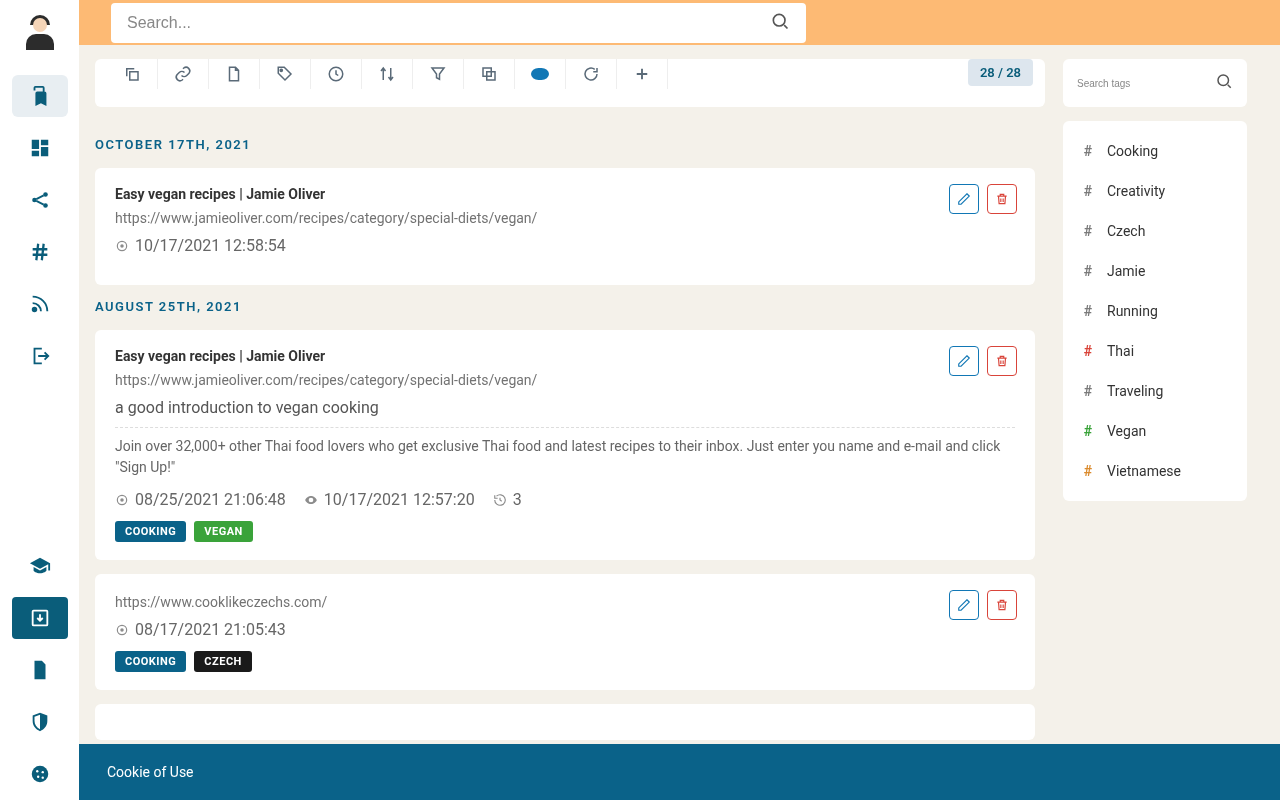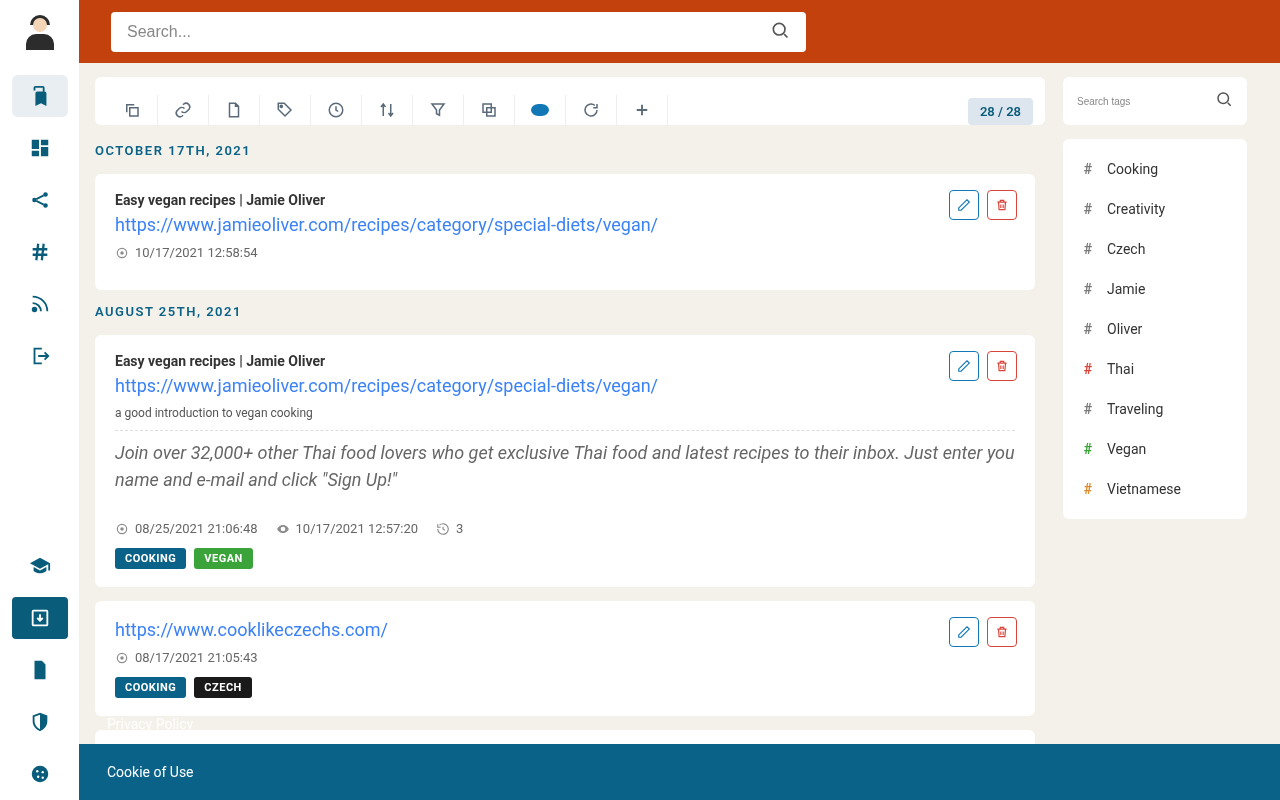--- a/index.html
+++ b/index.html
@@ -11,50 +11,50 @@
     .avatar-hair { width: 20px; height: 10px; background: #2c2c2c; border-radius: 10px 10px 0 0; position: absolute; left: 8px; top: -1px; }
     .avatar-body { width: 28px; height: 16px; background: #2c2c2c; border-radius: 10px 10px 0 0; position: absolute; left: 4px; top: 18px; }
     .sidebar-item { width: 56px; height: 42px; display: flex; align-items: center; justify-content: center; margin: 5px 0; border-radius: 6px; cursor: pointer; color: #0a5d7a; }
     .sidebar-item.active { background: #e8eef2; }
     .sidebar-item.boxed { background: #0a5d7a; color: #fff; border-radius: 4px; }
     .sidebar-spacer { flex: 1; }
     .sidebar svg { width: 22px; height: 22px; }
     
     .main { margin-left: 79px; width: 1201px; height: 800px; display: flex; flex-direction: column; }
     
-    .header { background: #c2410c; height: 63px; display: flex; align-items: center; padding: 0 32px; }
+    .header { background: #fdba74; height: 45px; display: flex; align-items: center; padding: 0 32px; }
     .search-bar { flex: 0 0 695px; height: 40px; background: #fff; border-radius: 4px; display: flex; align-items: center; padding: 0 16px; }
     .search-input { flex: 1; border: none; outline: none; font-size: 16px; color: #555; }
     .search-input::placeholder { color: #888; }
     .search-icon-btn { color: #555; cursor: pointer; }
     
     .content-row { flex: 1; display: flex; overflow: hidden; }
     .list-col { flex: 0 0 966px; display: flex; flex-direction: column; overflow: hidden; padding: 14px 0 0 16px; }
     .tags-col { flex: 0 0 200px; padding: 14px 16px 0 0; margin-left: 18px; }
     
-    .toolbar { background: #fff; border-radius: 6px; height: 48px; display: flex; align-items: flex-end; padding: 0 12px; margin-bottom: 8px; }
+    .toolbar { background: #fff; border-radius: 6px; height: 48px; display: flex; align-items: flex-start; padding: 0 12px; margin-bottom: 20px; }
     .toolbar-btn { padding: 0 16px; height: 30px; display: flex; align-items: center; justify-content: center; border-right: 1px solid #eee; cursor: pointer; color: #5a6a78; }
     .toolbar-btn:last-of-type { border-right: none; }
     .toolbar-btn svg { width: 18px; height: 18px; }
     .toolbar-btn.blue { color: #1177b5; }
     .toolbar-spacer { flex: 1; }
     .count-badge { background: #dde6ee; color: #0a5d7a; font-size: 13px; font-weight: 600; padding: 6px 12px; border-radius: 4px; }
     
     .list-scroll { flex: 1; overflow-y: auto; padding-right: 10px; padding-bottom: 12px; }
     .list-scroll::-webkit-scrollbar { width: 6px; }
     .list-scroll::-webkit-scrollbar-thumb { background: #c2c9cf; border-radius: 3px; }
     
     .date-heading { color: #0a6289; font-size: 13px; font-weight: 600; letter-spacing: 1.5px; margin: 10px 0 16px 0; text-transform: uppercase; }
     
     .card { background: #fff; border-radius: 6px; padding: 18px 20px; margin-bottom: 14px; position: relative; }
     .card-title { font-size: 14px; font-weight: 700; color: #333; margin-bottom: 6px; }
-    .card-url { color: #3b82f6; font-size: 18px; margin-bottom: 10px; display: inline-block; }
-    .card-note { color: #555; font-size: 12px; margin-bottom: 8px; border-bottom: 1px dashed #ddd; padding-bottom: 10px; }
-    .card-desc { color: #666; font-size: 18px; line-height: 1.5; margin-bottom: 28px; font-style: italic; }
-    .card-meta { display: flex; align-items: center; gap: 18px; color: #666; font-size: 13px; margin-bottom: 12px; }
+    .card-url { color: #737373; font-size: 14px; margin-bottom: 10px; display: inline-block; }
+    .card-note { color: #555; font-size: 16px; margin-bottom: 8px; border-bottom: 1px dashed #ddd; padding-bottom: 10px; }
+    .card-desc { color: #666; font-size: 14px; line-height: 1.5; margin-bottom: 12px; }
+    .card-meta { display: flex; align-items: center; gap: 18px; color: #666; font-size: 16px; margin-bottom: 12px; }
     .card-meta-item { display: flex; align-items: center; gap: 6px; }
     .card-meta-item svg { width: 14px; height: 14px; opacity: 0.75; }
     .card-tags { display: flex; gap: 8px; flex-wrap: wrap; }
     .tag-chip { padding: 4px 10px; border-radius: 3px; font-size: 11px; font-weight: 700; letter-spacing: 0.5px; color: #fff; }
     .card-actions { position: absolute; top: 16px; right: 18px; display: flex; gap: 8px; }
     .action-btn { width: 30px; height: 30px; border-radius: 4px; display: flex; align-items: center; justify-content: center; cursor: pointer; background: #fff; }
     .action-edit { border: 1px solid #1177b5; color: #1177b5; }
     .action-delete { border: 1px solid #d9443a; color: #d9443a; }
     .action-btn svg { width: 14px; height: 14px; }
     
@@ -336,21 +336,21 @@
           <div class="tag-row">
             <span class="tag-hash" style="color: rgb(122, 122, 122);">#</span>
             <span>Czech</span>
           </div>
           <div class="tag-row">
             <span class="tag-hash" style="color: rgb(122, 122, 122);">#</span>
             <span>Jamie</span>
           </div>
           <div class="tag-row">
             <span class="tag-hash" style="color: rgb(122, 122, 122);">#</span>
-            <span>Oliver</span>
+            <span>Running</span>
           </div>
           <div class="tag-row">
             <span class="tag-hash" style="color: rgb(217, 68, 58);">#</span>
             <span>Thai</span>
           </div>
           <div class="tag-row">
             <span class="tag-hash" style="color: rgb(122, 122, 122);">#</span>
             <span>Traveling</span>
           </div>
           <div class="tag-row">

